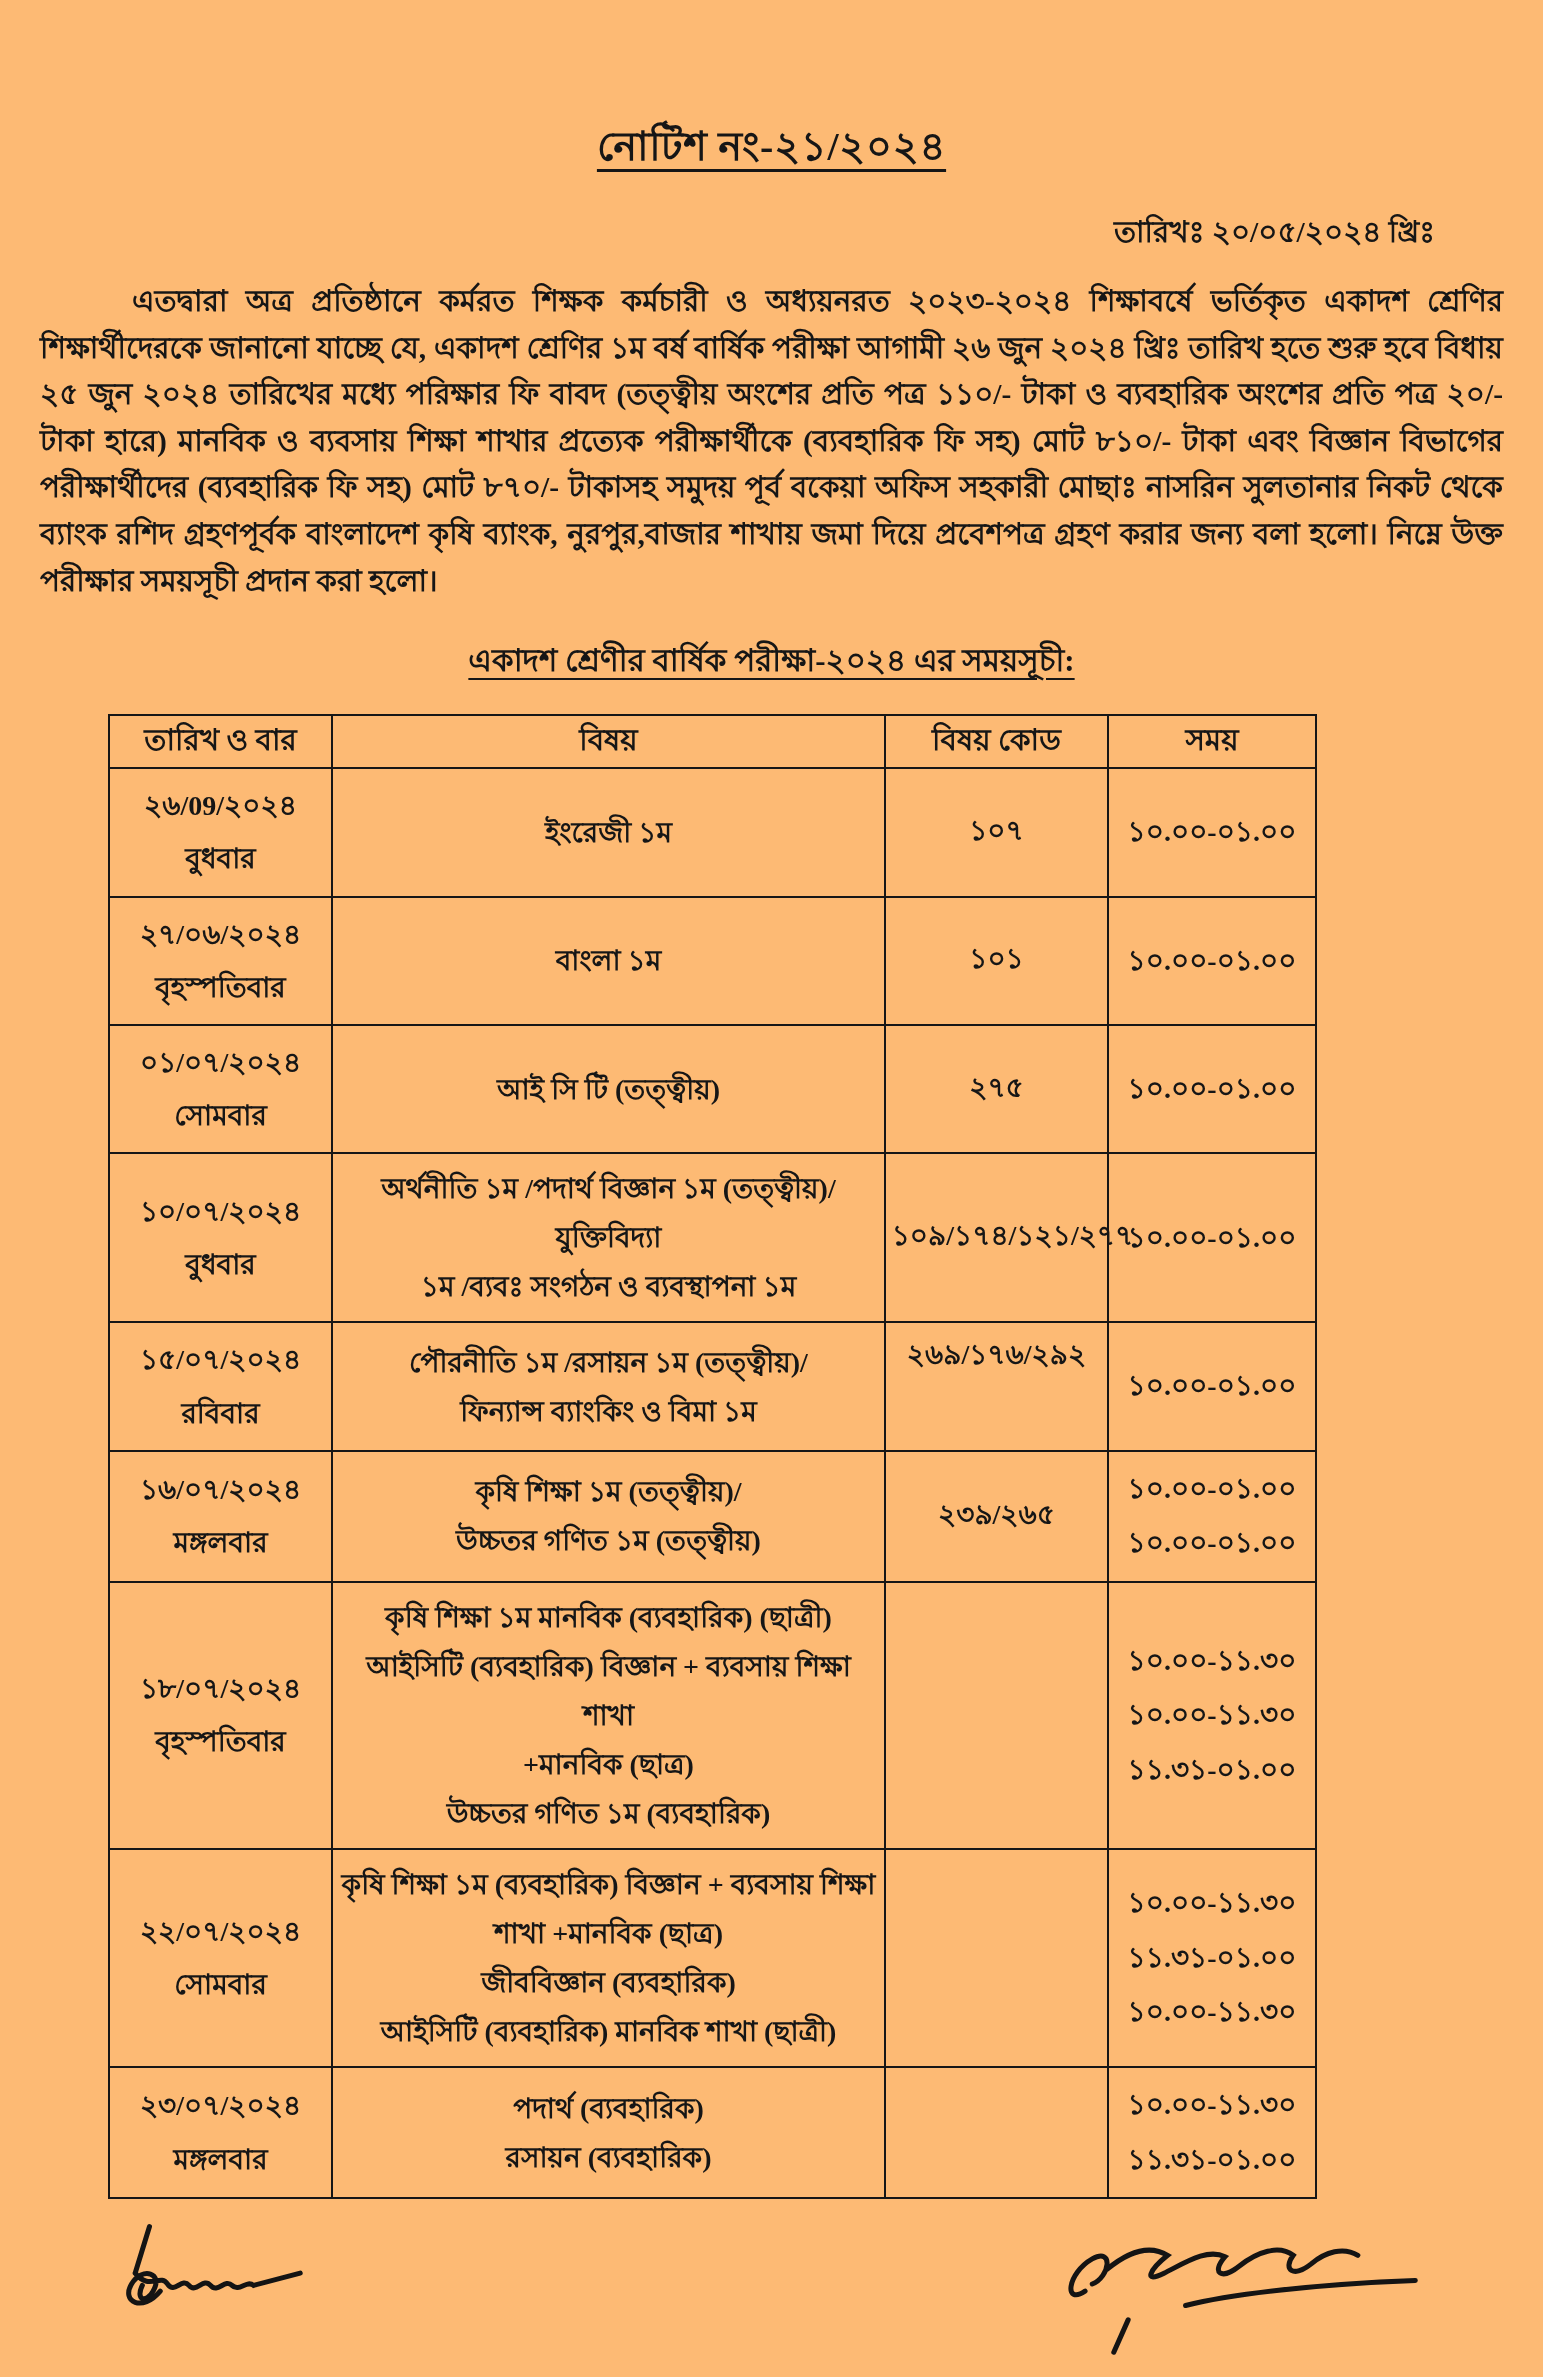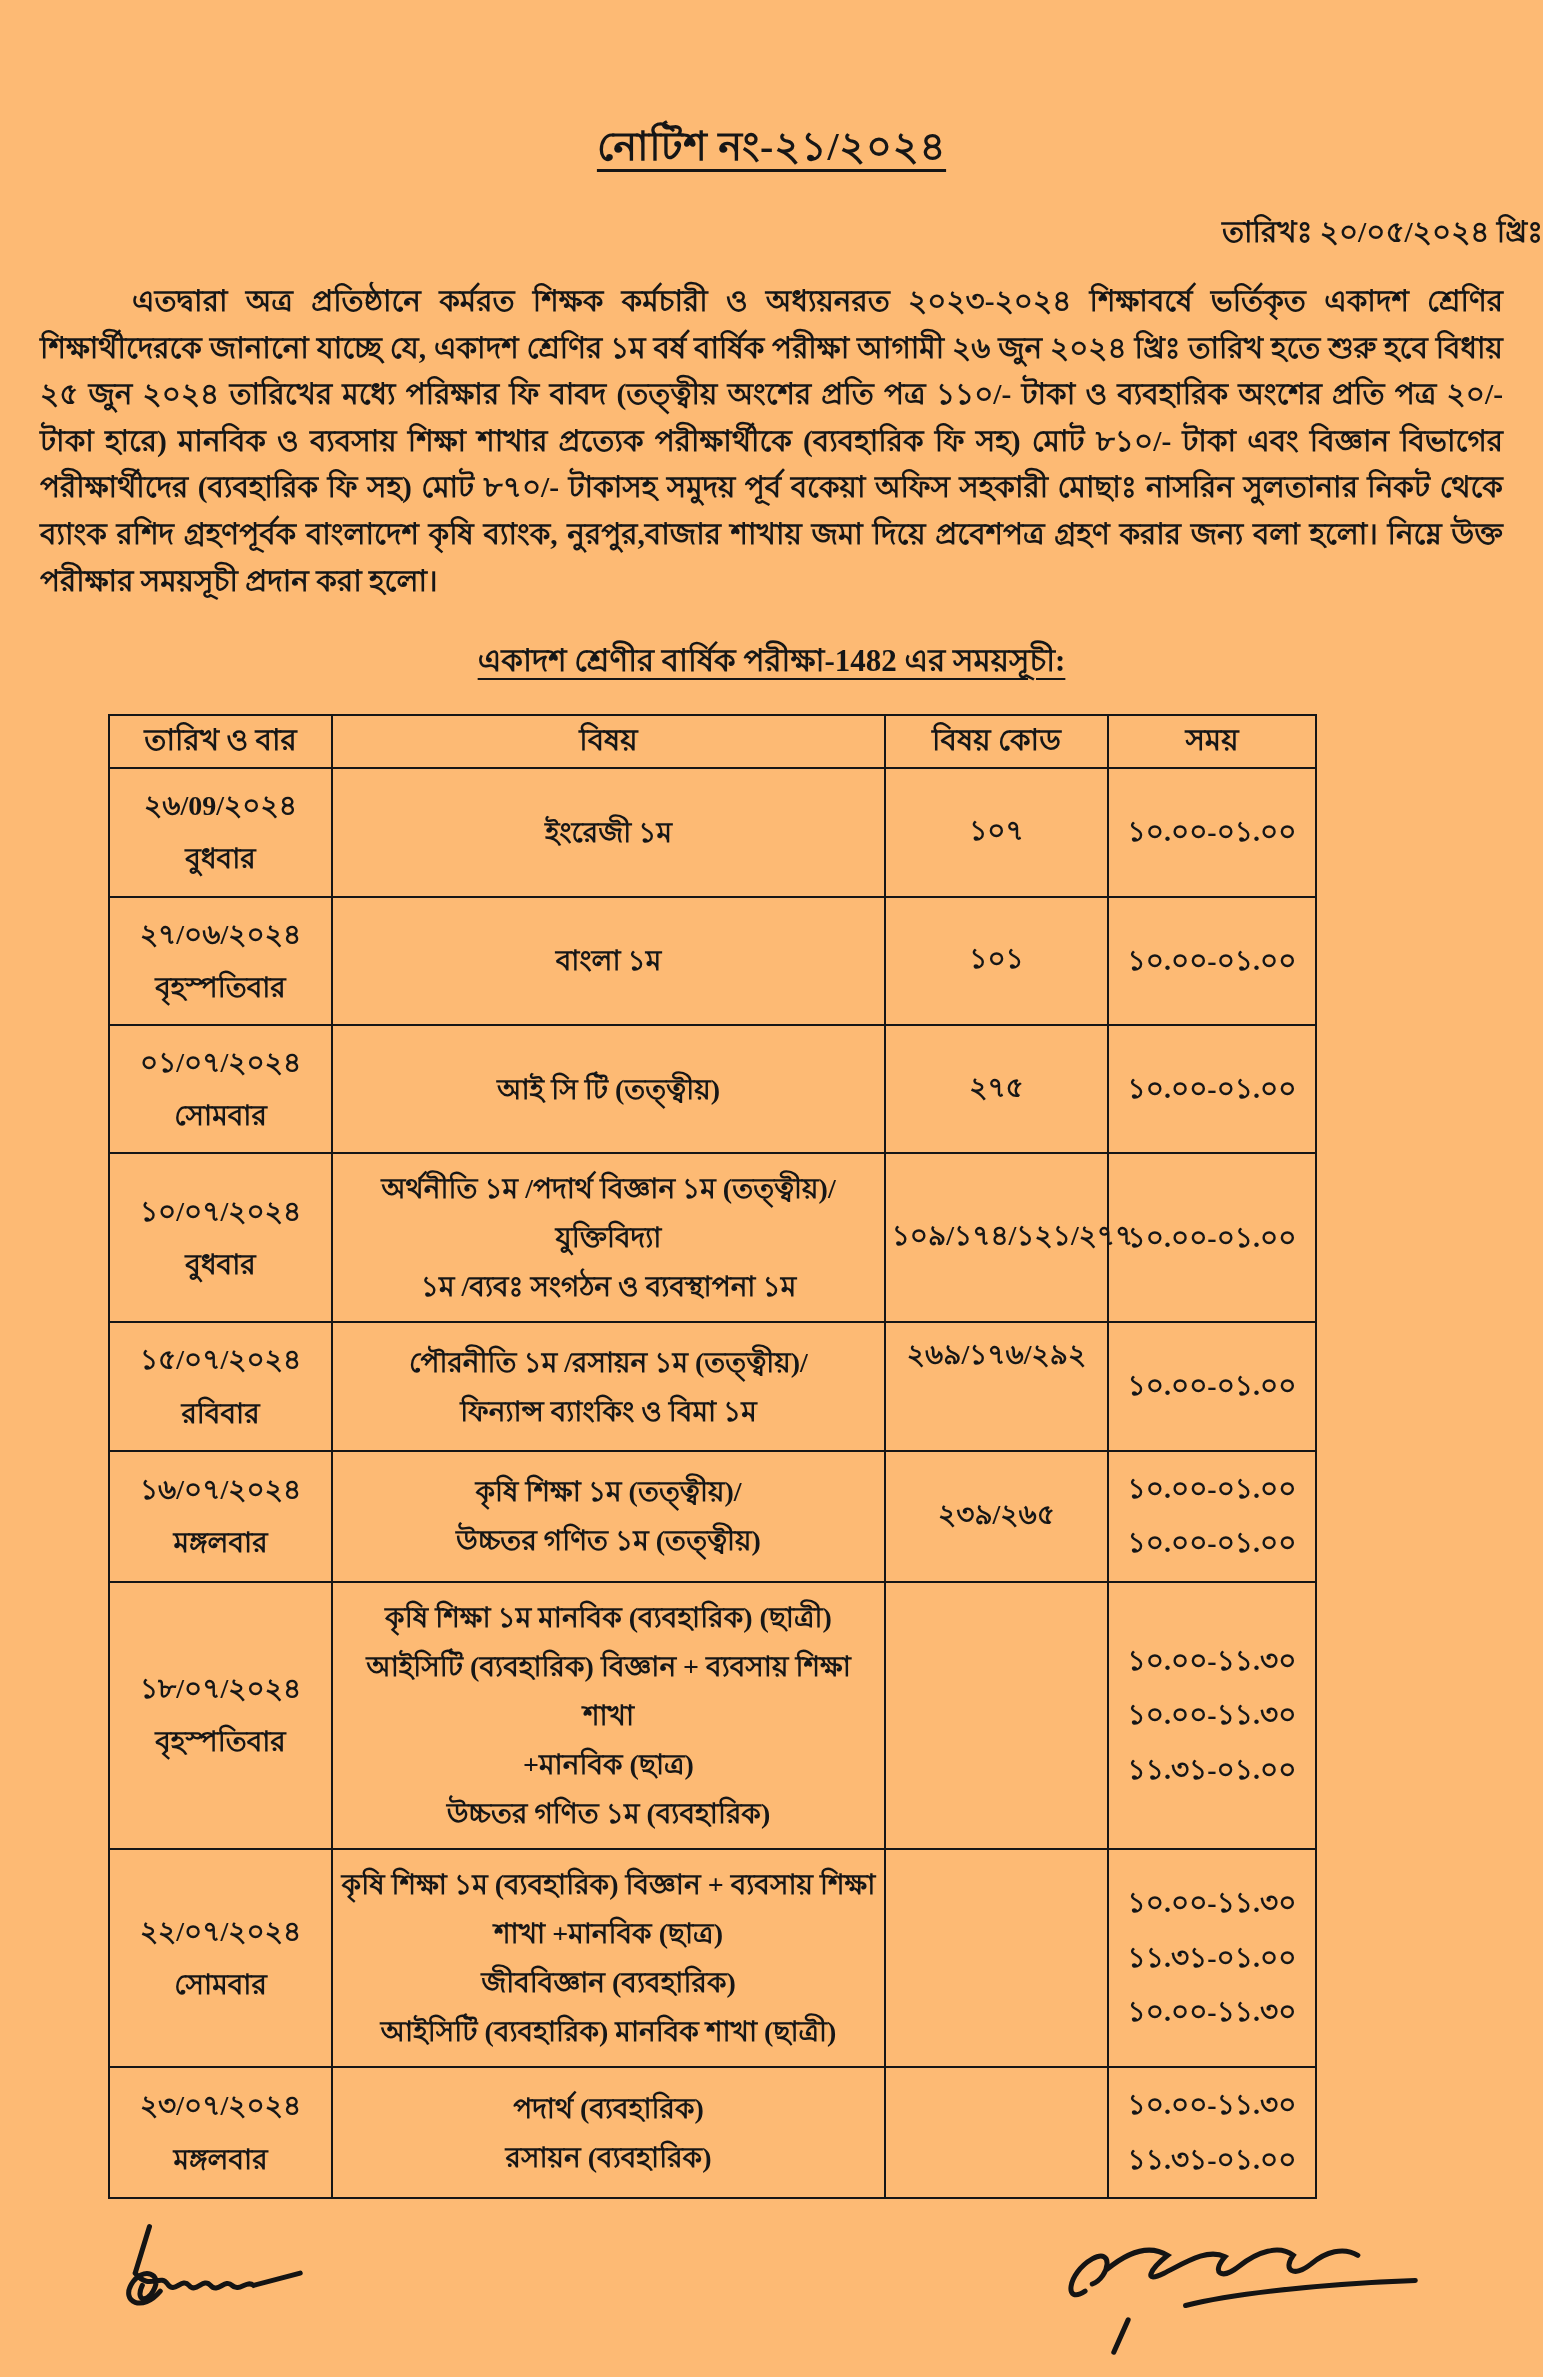--- a/index.html
+++ b/index.html
@@ -18,20 +18,21 @@
     text-align:center;
     font-size:40px;
     font-weight:bold;
     text-decoration:underline;
     text-decoration-thickness:2.9px;
     text-underline-offset:8.6px;
     letter-spacing:0.7px;
   }
   .date-line{
     margin-top:27px;
+    margin-right:108px;
     text-align:right;
     font-size:29.5px;
     font-weight:bold;
   }
   .body-para{
     margin:20px 40px 0 40px;
     font-size:29.5px;
     line-height:1.58;
     text-align:justify;
     text-indent:92px;
@@ -74,21 +75,21 @@
 <body>
 
 <div class="page">
 
   <div class="notice-title">নোটিশ নং-২১/২০২৪</div>
 
   <div class="date-line">তারিখঃ ২০/০৫/২০২৪ খ্রিঃ</div>
 
   <div class="body-para">এতদ্বারা অত্র প্রতিষ্ঠানে কর্মরত শিক্ষক কর্মচারী ও অধ্যয়নরত ২০২৩-২০২৪ শিক্ষাবর্ষে ভর্তিকৃত একাদশ শ্রেণির শিক্ষার্থীদেরকে জানানো যাচ্ছে যে, একাদশ শ্রেণির ১ম বর্ষ বার্ষিক পরীক্ষা আগামী ২৬ জুন ২০২৪ খ্রিঃ তারিখ হতে শুরু হবে বিধায় ২৫ জুন ২০২৪ তারিখের মধ্যে পরিক্ষার ফি বাবদ (তত্ত্বীয় অংশের প্রতি পত্র ১১০/- টাকা ও ব্যবহারিক অংশের প্রতি পত্র ২০/- টাকা হারে) মানবিক ও ব্যবসায় শিক্ষা শাখার প্রত্যেক পরীক্ষার্থীকে (ব্যবহারিক ফি সহ) মোট ৮১০/- টাকা এবং বিজ্ঞান বিভাগের পরীক্ষার্থীদের (ব্যবহারিক ফি সহ) মোট ৮৭০/- টাকাসহ সমুদয় পূর্ব বকেয়া অফিস সহকারী মোছাঃ নাসরিন সুলতানার নিকট থেকে ব্যাংক রশিদ গ্রহণপূর্বক বাংলাদেশ কৃষি ব্যাংক, নুরপুর,বাজার শাখায় জমা দিয়ে প্রবেশপত্র গ্রহণ করার জন্য বলা হলো। নিম্নে উক্ত পরীক্ষার সময়সূচী প্রদান করা হলো।</div>
 
-  <div class="table-caption">একাদশ শ্রেণীর বার্ষিক পরীক্ষা-1482 এর সময়সূচী:</div>
+  <div class="table-caption">একাদশ শ্রেণীর বার্ষিক পরীক্ষা-২০২৪ এর সময়সূচী:</div>
 
   <table class="schedule">
     <colgroup>
       <col class="c-date">
         <col class="c-subject">
         <col class="c-code">
         <col class="c-time">
     </colgroup>
     <thead>
       <tr>

